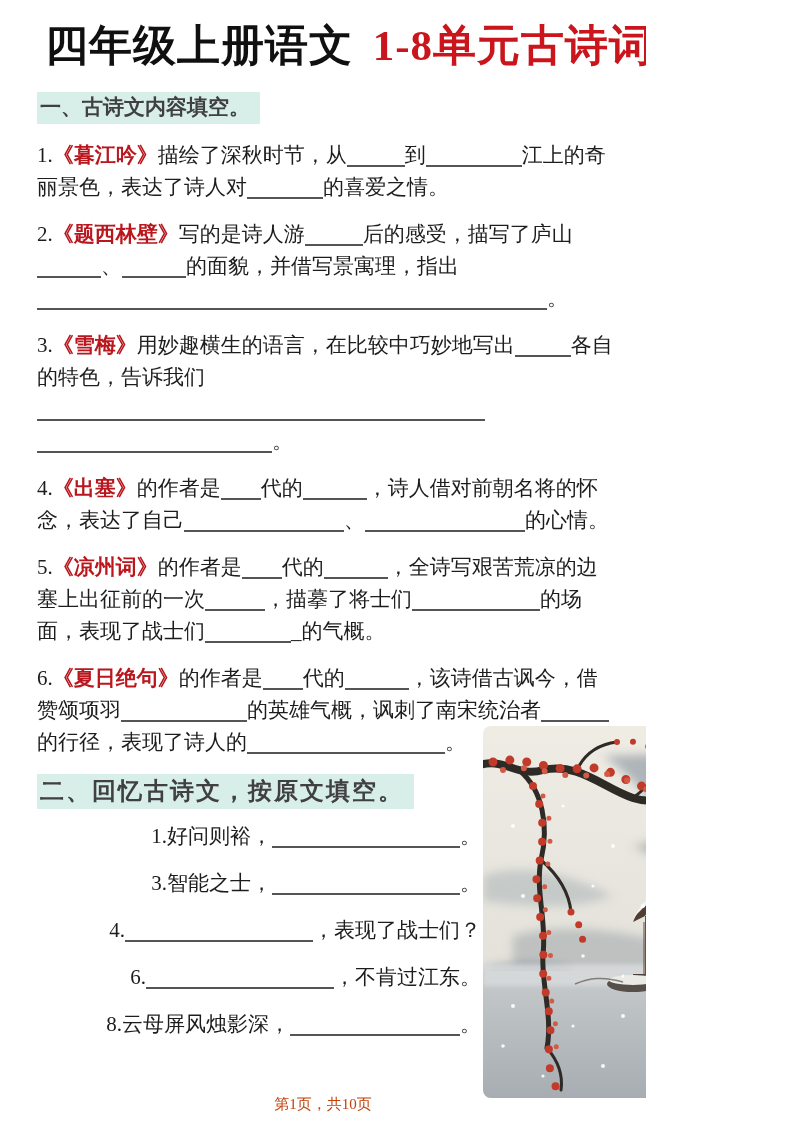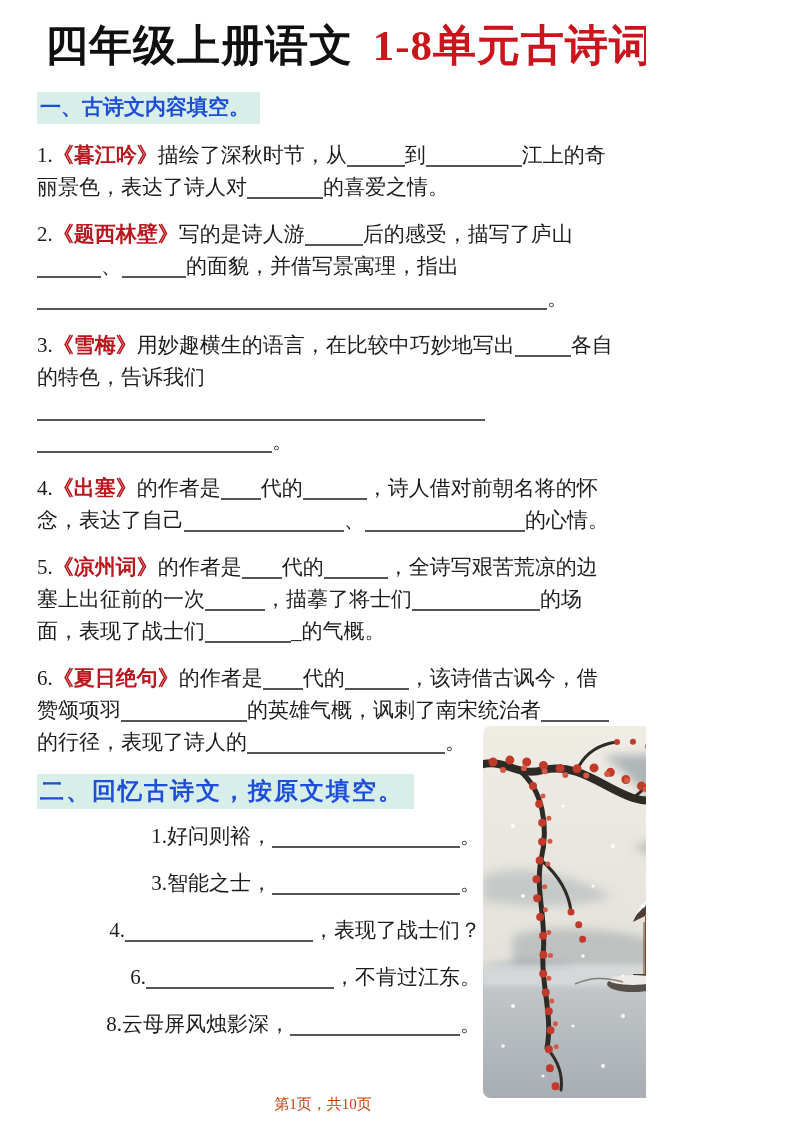--- a/index.html
+++ b/index.html
@@ -15,21 +15,21 @@
     font-family:"Liberation Serif","DejaVu Serif",serif;color:var(--ink);
   }
   .content{position:absolute;left:37px;right:28px;top:0;}
   h1.title{
     margin:20px 0 6px 8px;font-size:43px;line-height:52px;font-weight:bold;
     white-space:nowrap;letter-spacing:1px;
   }
   h1 .t-black{color:#101010;}
   h1 .t-red{color:var(--title-red);margin-left:8px;}
   .sec-heading{
-    display:inline-block;background:var(--teal);color:#1d4ed8;font-weight:bold;
+    display:inline-block;background:var(--teal);color:#404040;font-weight:bold;
     font-size:21px;line-height:23px;padding:4px 10px 5px 3px;margin:14px 0 0 0;
   }
   .sec-heading.sec2{font-size:24px;line-height:26px;margin-top:16px;letter-spacing:2px;}
   p.item{
     margin:15px 0 0 0;font-size:21px;line-height:32px;color:var(--ink);
   }
   .blank{
     display:inline-block;height:22px;border-bottom:2px solid var(--underline);
     vertical-align:-5px;
   }

